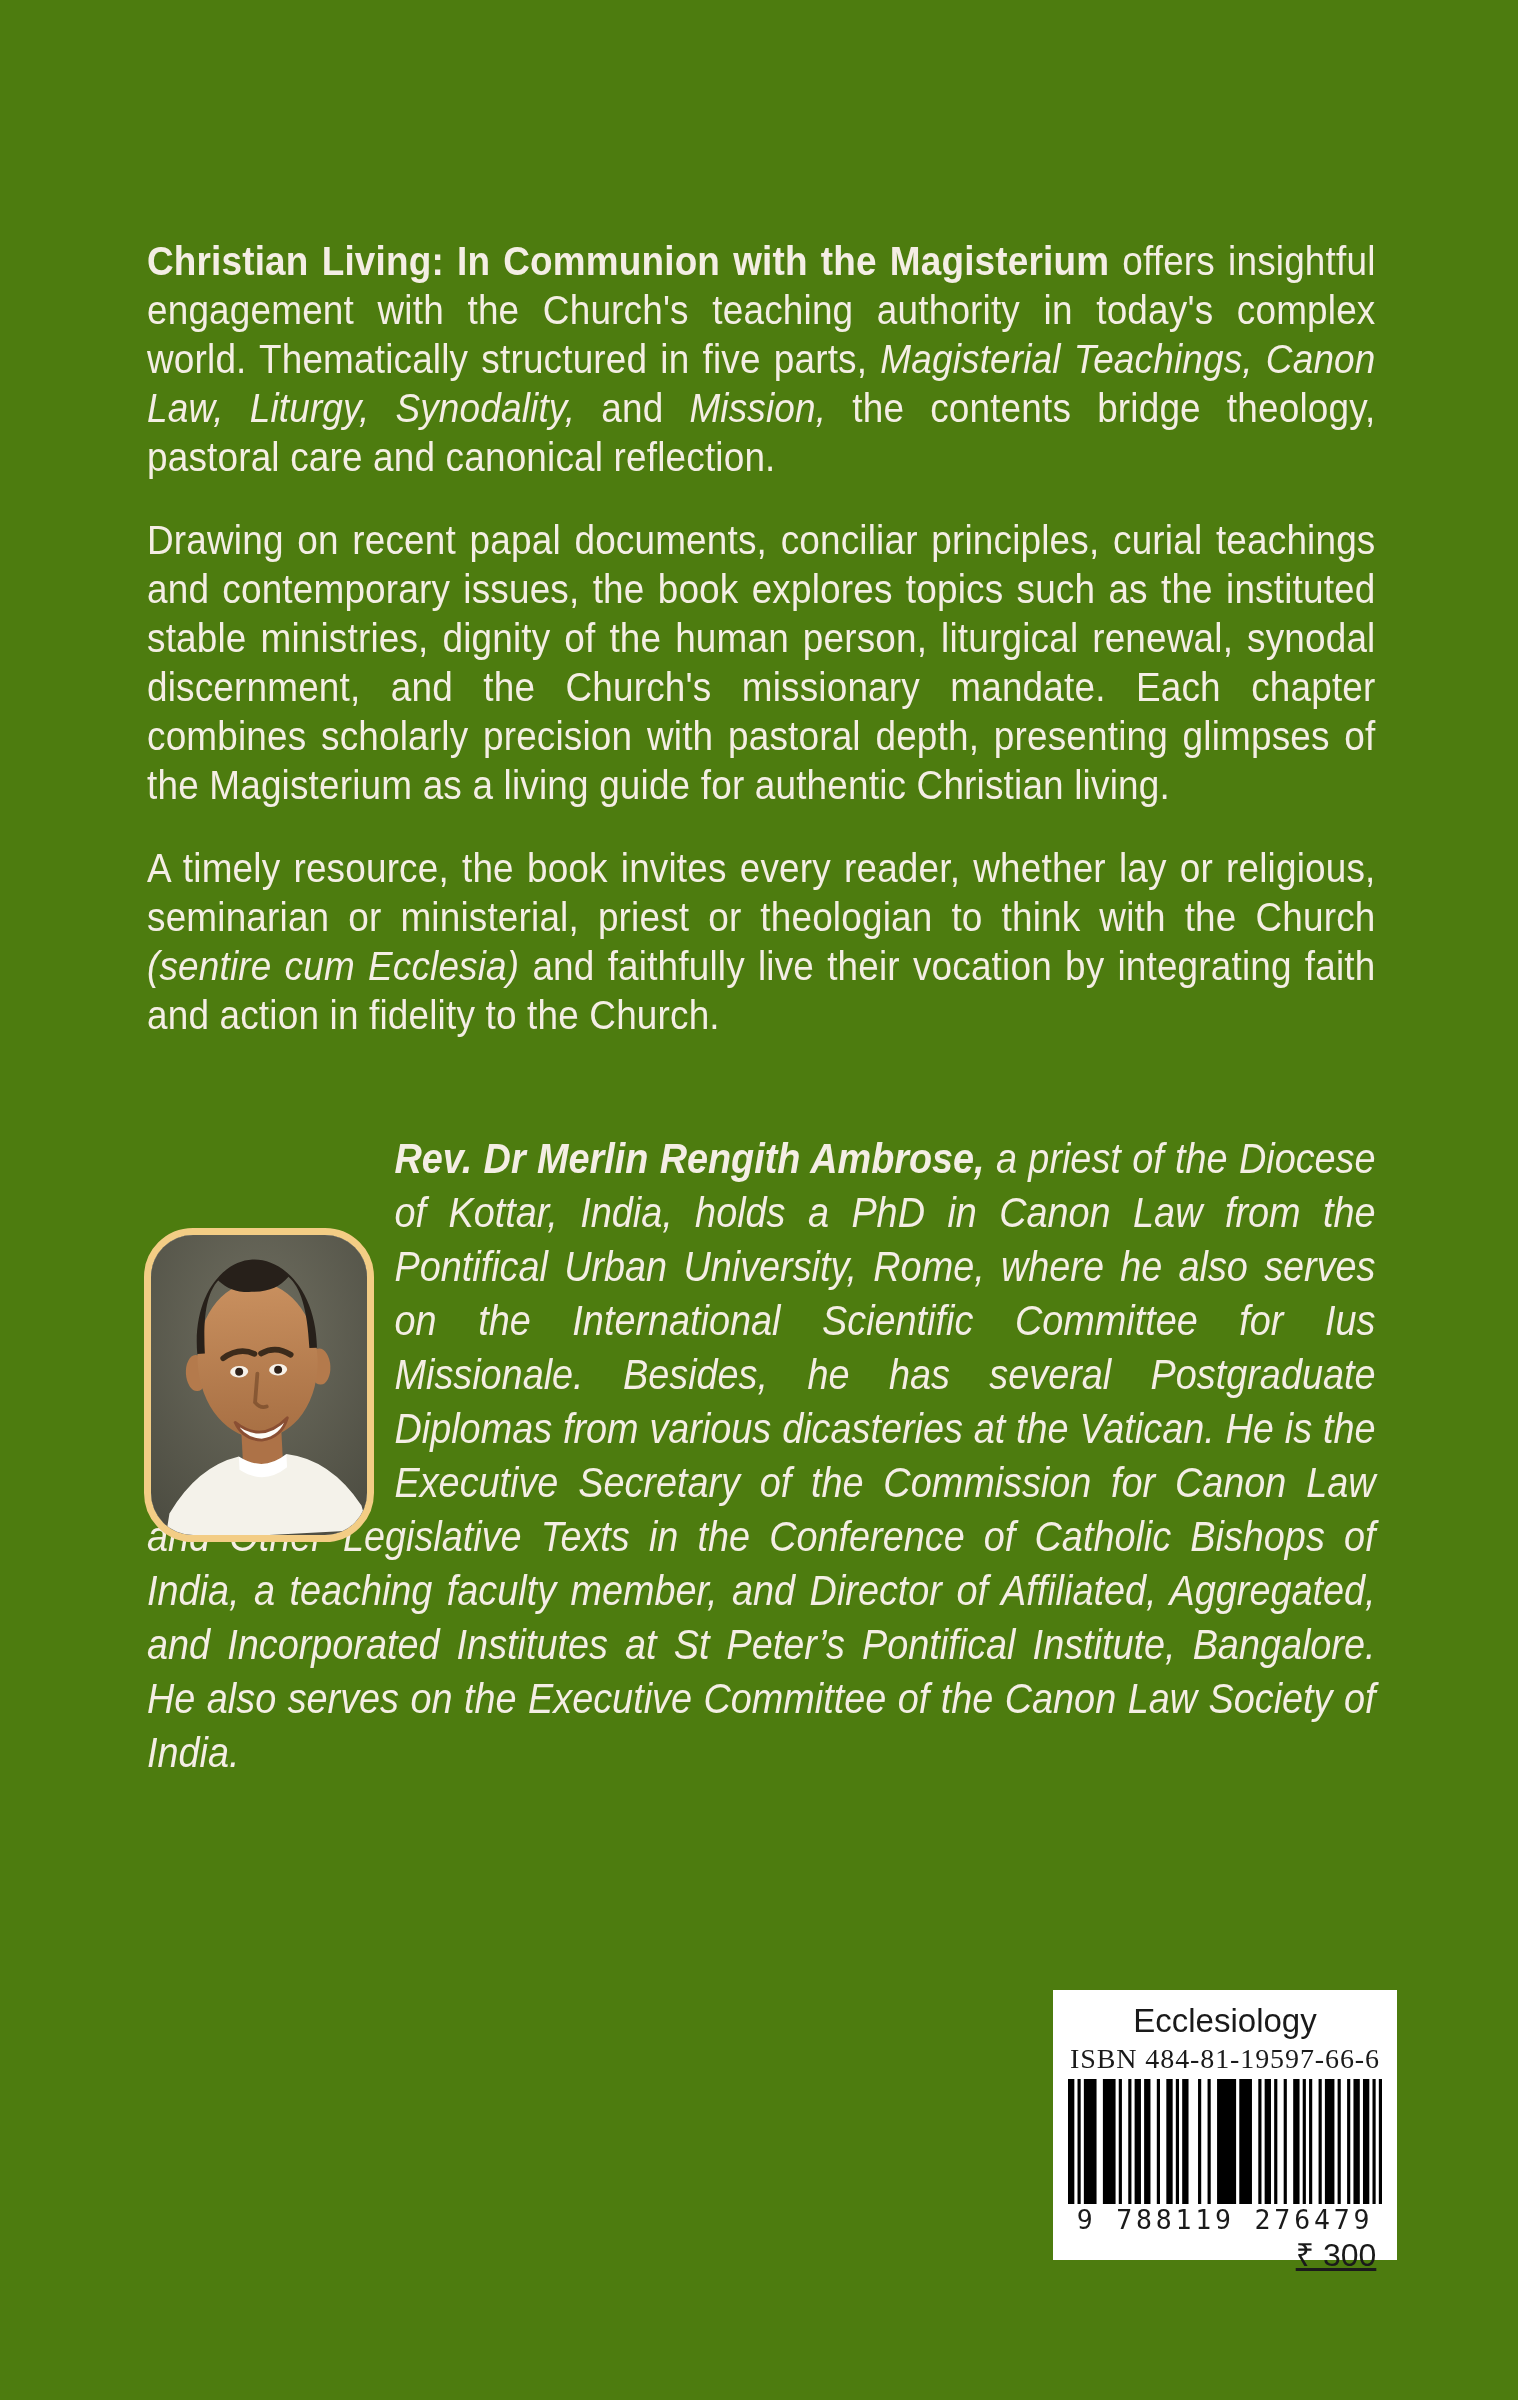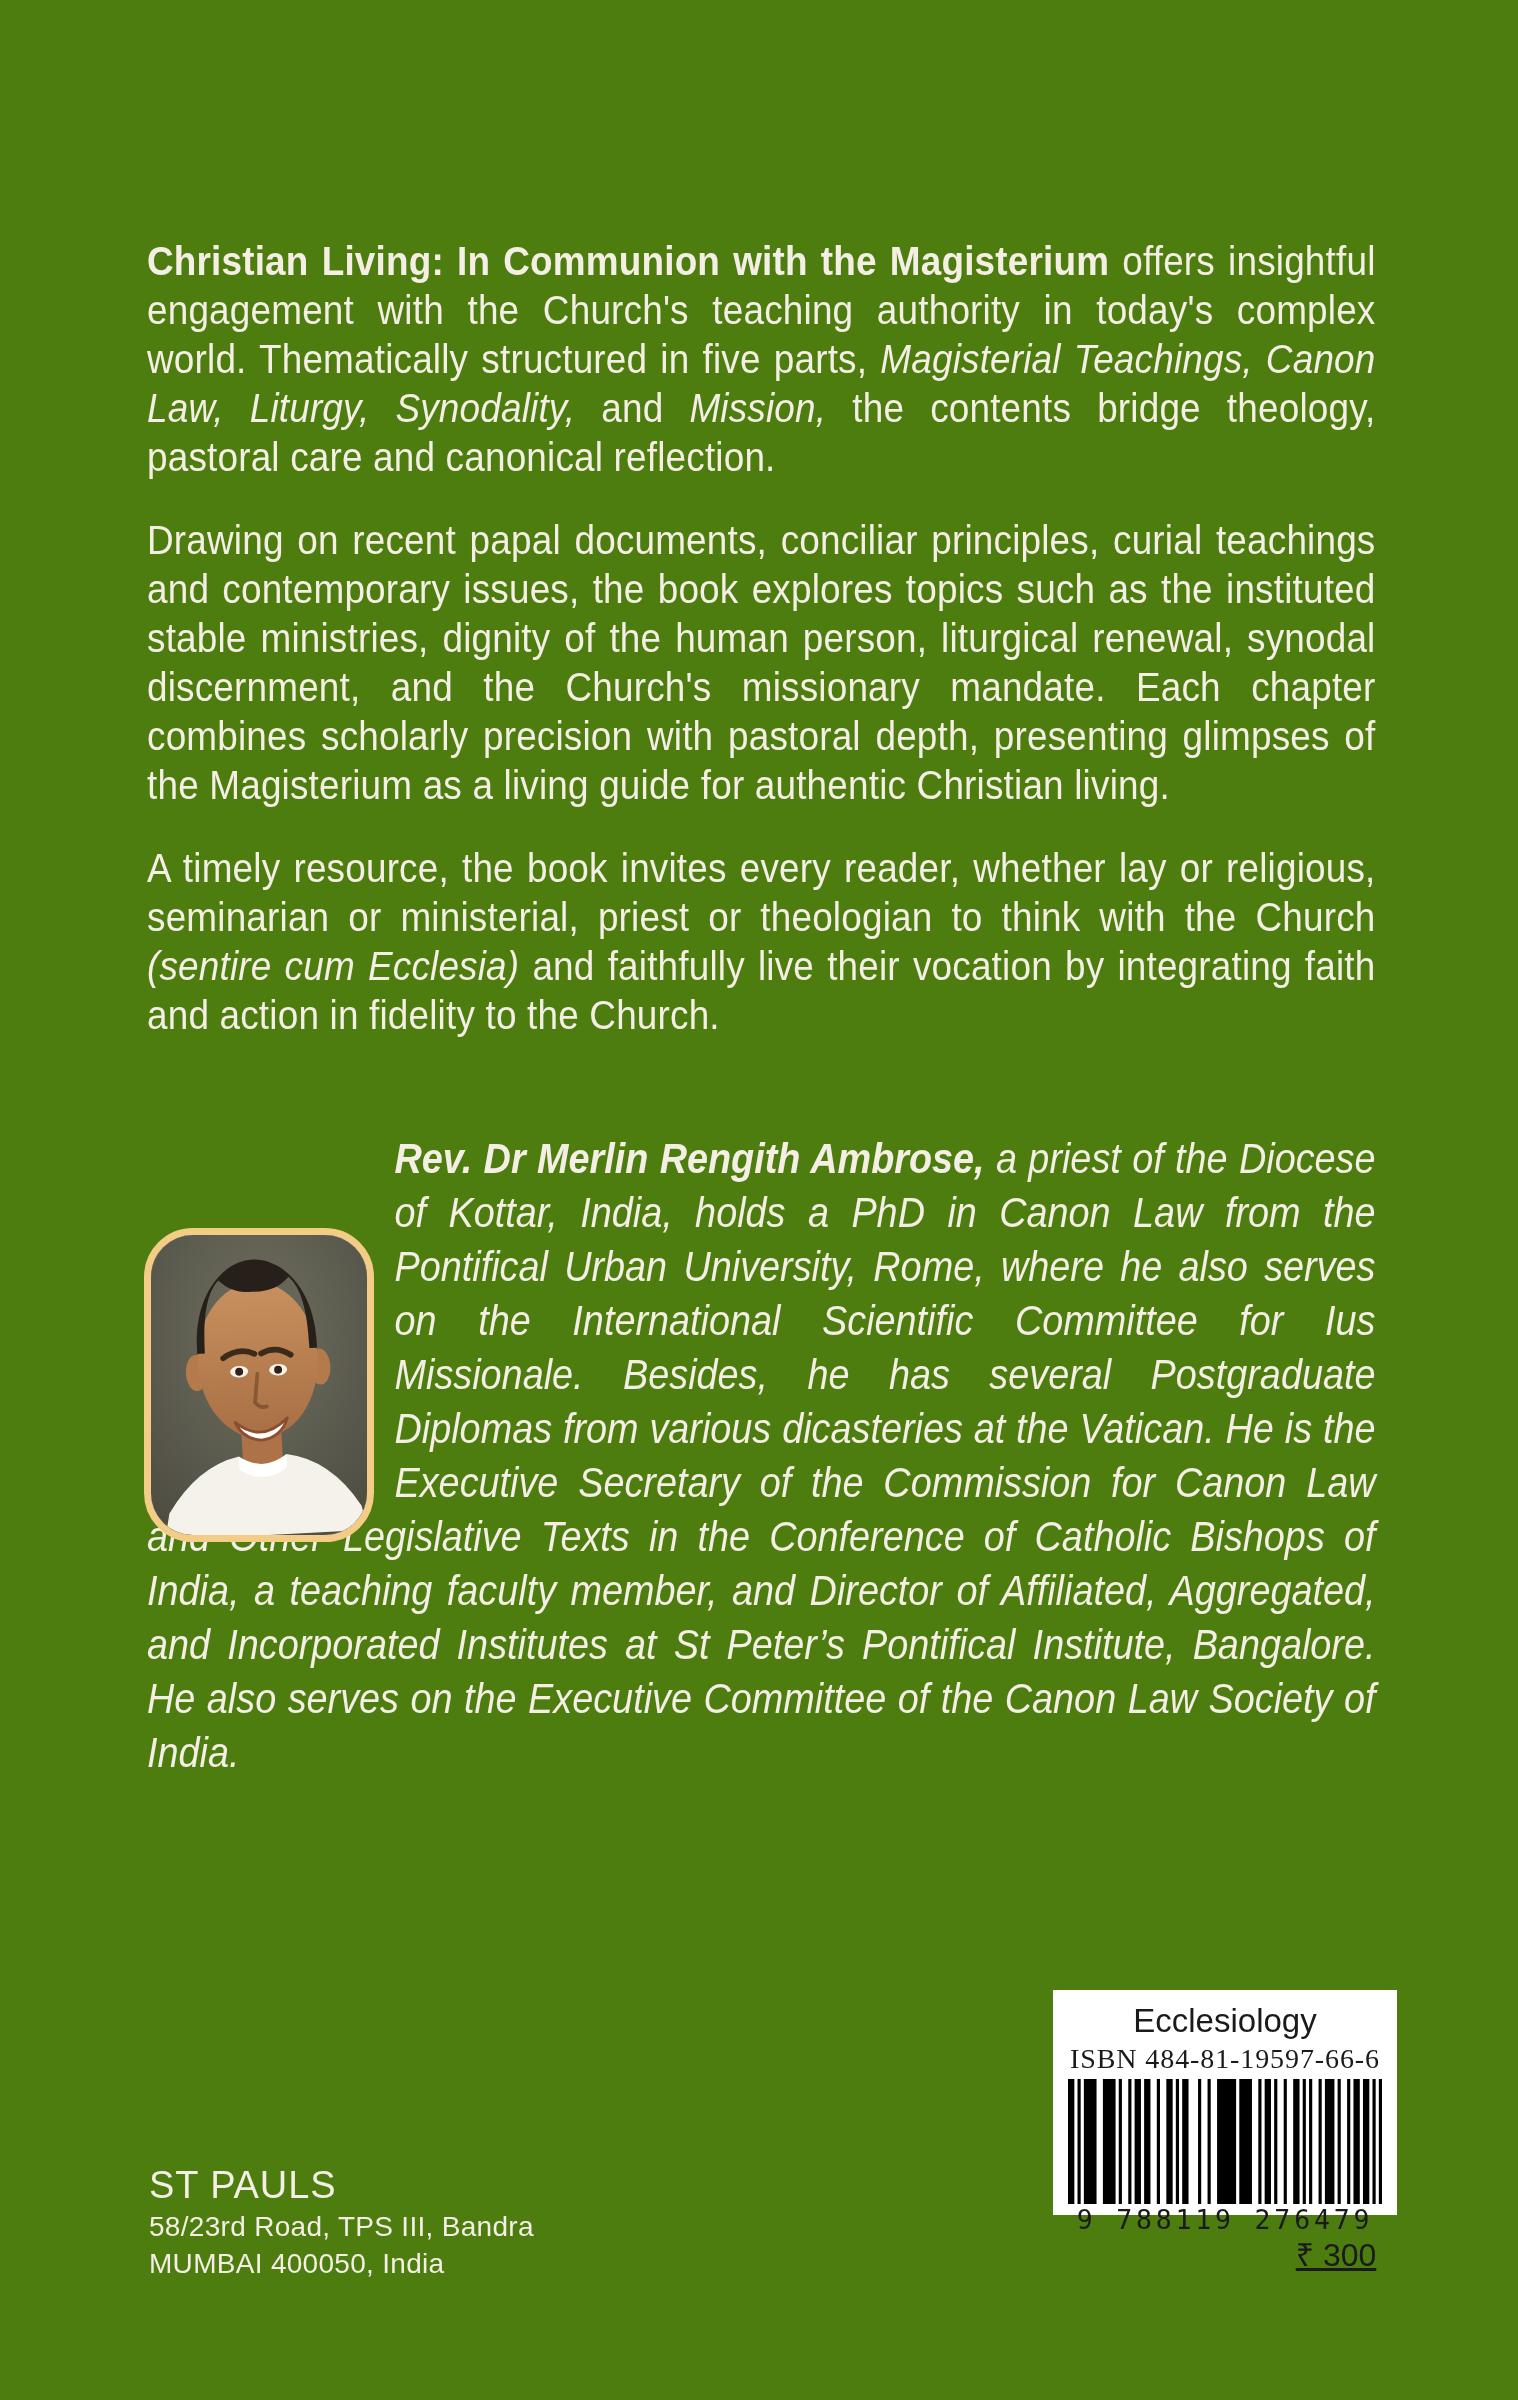--- a/index.html
+++ b/index.html
@@ -49,21 +49,21 @@
   }
   .photo svg{display:block;width:100%;height:100%;}
   .publisher{
     position:absolute;left:149px;top:2163px;
     color:#F4EEE4;
   }
   .pub-name{font-size:38px;line-height:45px;letter-spacing:0.9px;}
   .pub-addr{font-size:28px;line-height:37px;letter-spacing:0.3px;}
   .isbnbox{
     position:absolute;left:1053px;top:1990px;
-    width:344px;height:225px;
+    width:344px;height:270px;
     box-sizing:border-box;
     background:#FFFFFF;color:#1A1A1A;
     padding:9.5px 15px;
     text-align:center;
   }
   .cat{font-size:33px;line-height:42px;}
   .isbnno{font-family:"Liberation Serif",serif;font-size:28px;line-height:34px;letter-spacing:0.9px;white-space:nowrap;}
   .barcode{height:125px;margin-top:3.8px;}
   .barcode svg{width:100%;height:100%;display:block;}
   .digits{font-family:"DejaVu Sans Mono",monospace;font-size:26.5px;line-height:32px;letter-spacing:3.8px;white-space:nowrap;}
@@ -112,25 +112,20 @@
         <ellipse cx="93" cy="143" rx="9.5" ry="6" fill="#f7f1e8"></ellipse>
         <ellipse cx="134" cy="143" rx="9.5" ry="6" fill="#f7f1e8"></ellipse>
         <circle cx="93" cy="143" r="4.2" fill="#30221a"></circle>
         <circle cx="134" cy="143" r="4.2" fill="#30221a"></circle>
         <path d="M112,146 L108,176 q5,7 12,5" stroke="rgba(60,30,10,0.35)" stroke-width="4" fill="none" stroke-linecap="round"></path>
         <path d="M86,196 Q113,220 141,194 Q134,214 113,216 Q93,214 86,196 Z" fill="#fdfcf8" stroke="#8a4f33" stroke-width="3" stroke-linejoin="round"></path>
       </g>
     </svg>
   </div>
 
-  <div class="publisher">
-    <div class="pub-name">ST PAULS</div>
-    <div class="pub-addr">58/23rd Road, TPS III, Bandra</div>
-    <div class="pub-addr">MUMBAI 400050, India</div>
-  </div>
 
   <div class="isbnbox">
     <div class="cat">Ecclesiology</div>
     <div class="isbnno">ISBN 484-81-19597-66-6</div>
     <div class="barcode">
       <svg id="barcode-svg" preserveAspectRatio="none" viewBox="0 0 99 10">
           <rect x="0" y="0" width="2" height="10" fill="#000"></rect>
           <rect x="3" y="0" width="1" height="10" fill="#000"></rect>
           <rect x="5" y="0" width="4" height="10" fill="#000"></rect>
           <rect x="11" y="0" width="4" height="10" fill="#000"></rect>

